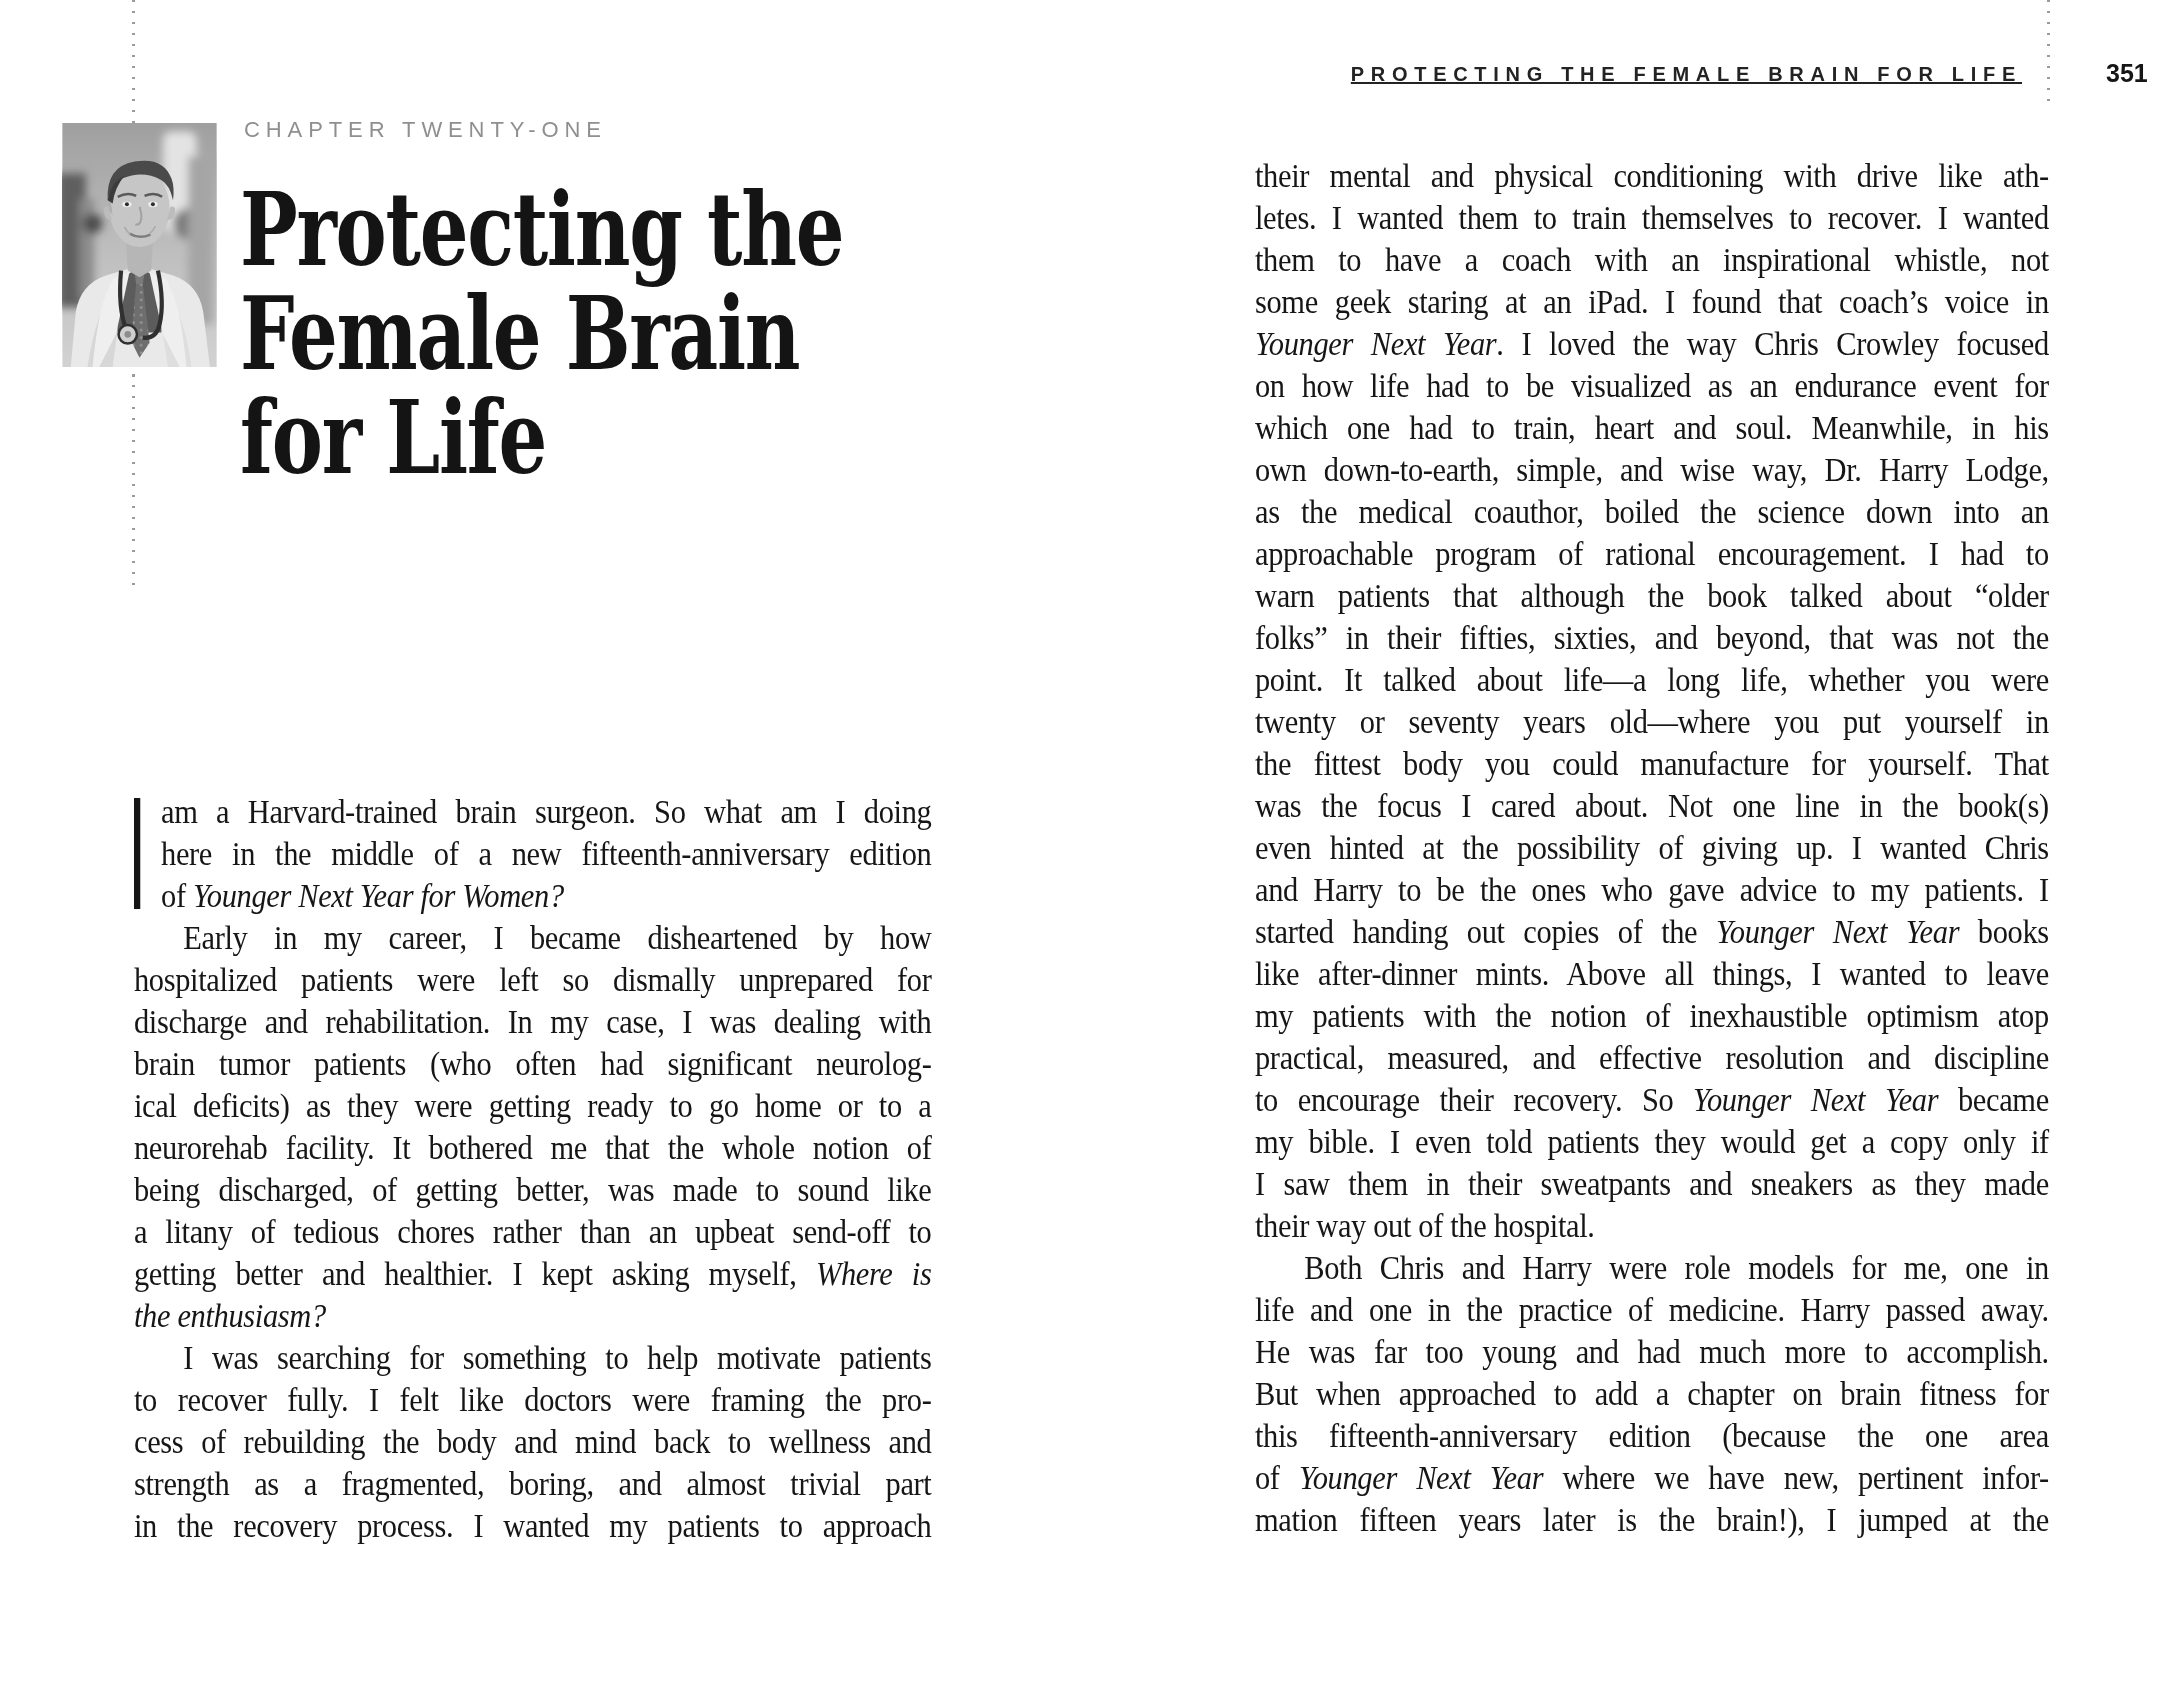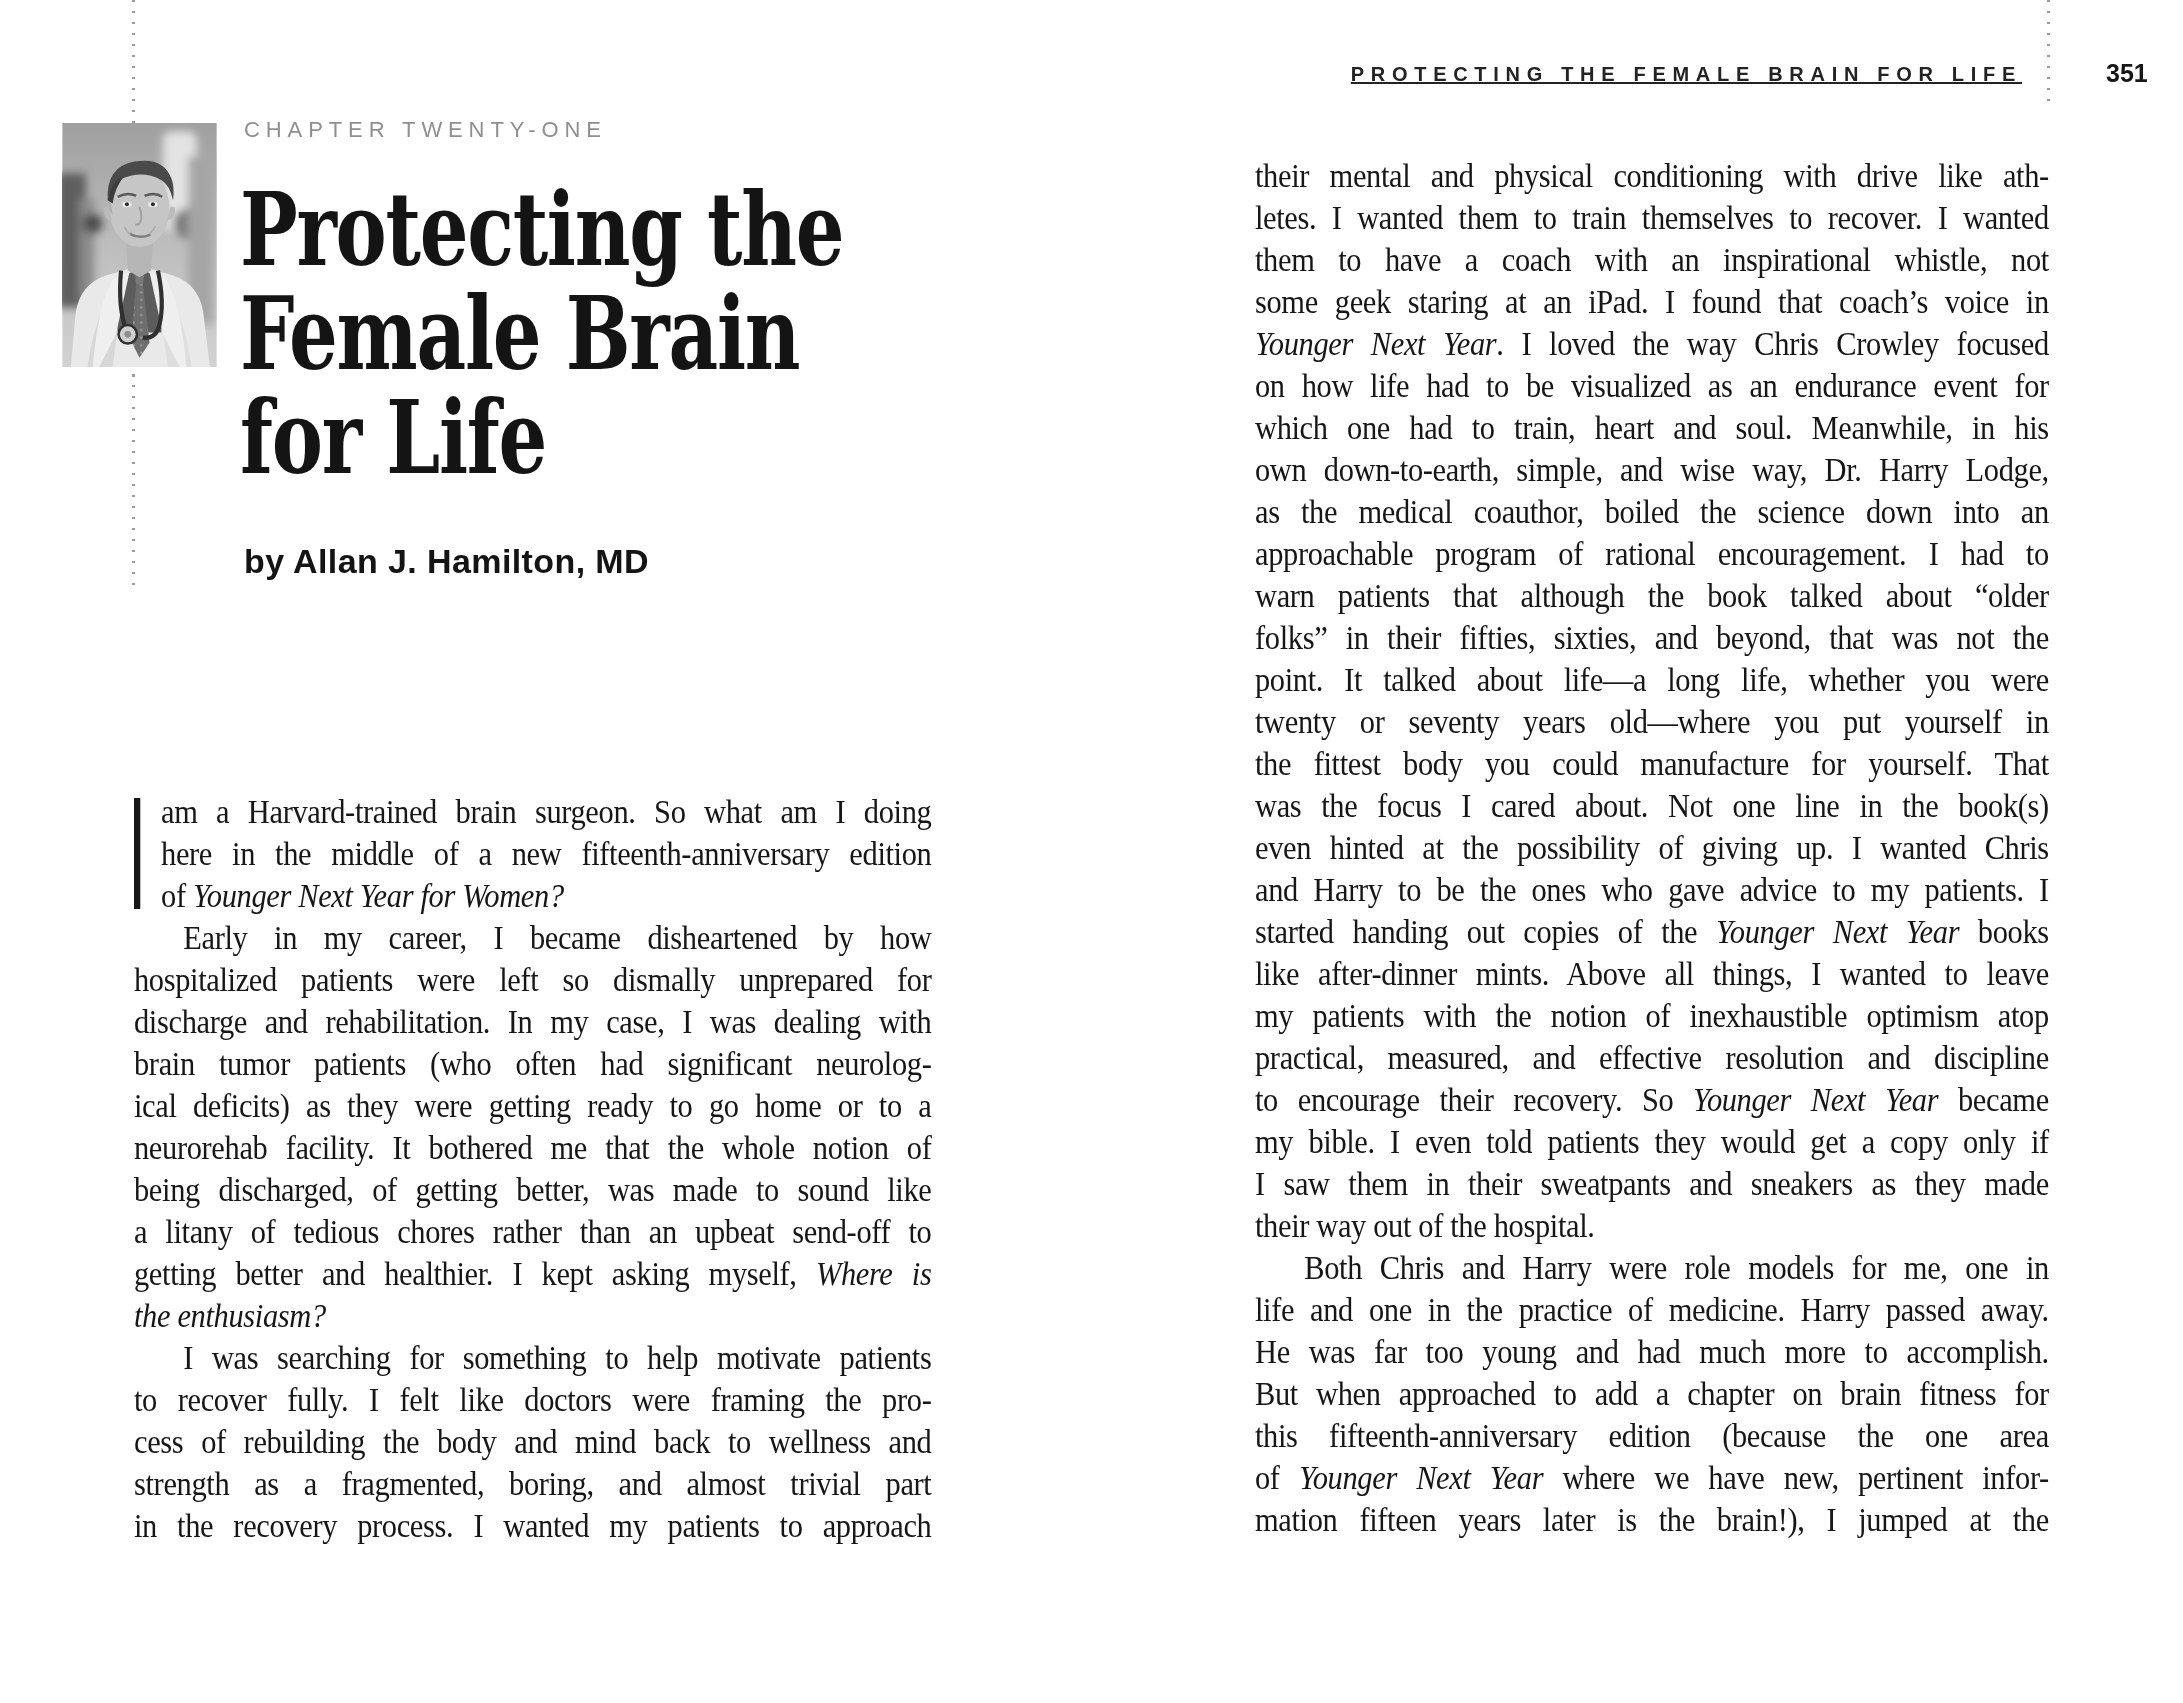--- a/index.html
+++ b/index.html
@@ -132,21 +132,20 @@
   </div>
 
   <div id="chapter-label">CHAPTER TWENTY-ONE</div>
 
   <div id="title">
     <div>Protecting the</div>
     <div>Female Brain</div>
     <div>for Life</div>
   </div>
 
-  <div id="byline">by Allan J. Hamilton, MD</div>
 
   <div id="running-head">PROTECTING THE FEMALE BRAIN FOR LIFE</div>
   <div id="page-number">351</div>
 
   <div id="col-left" class="bodycol">
       <div class="para">
         <span class="dropcap">I</span>
         <div class="line">am a Harvard-trained brain surgeon. So what am I doing</div>
         <div class="line">here in the middle of a new fifteenth-anniversary edition</div>
         <div class="line endline">of <i>Younger Next Year for Women?</i></div>

